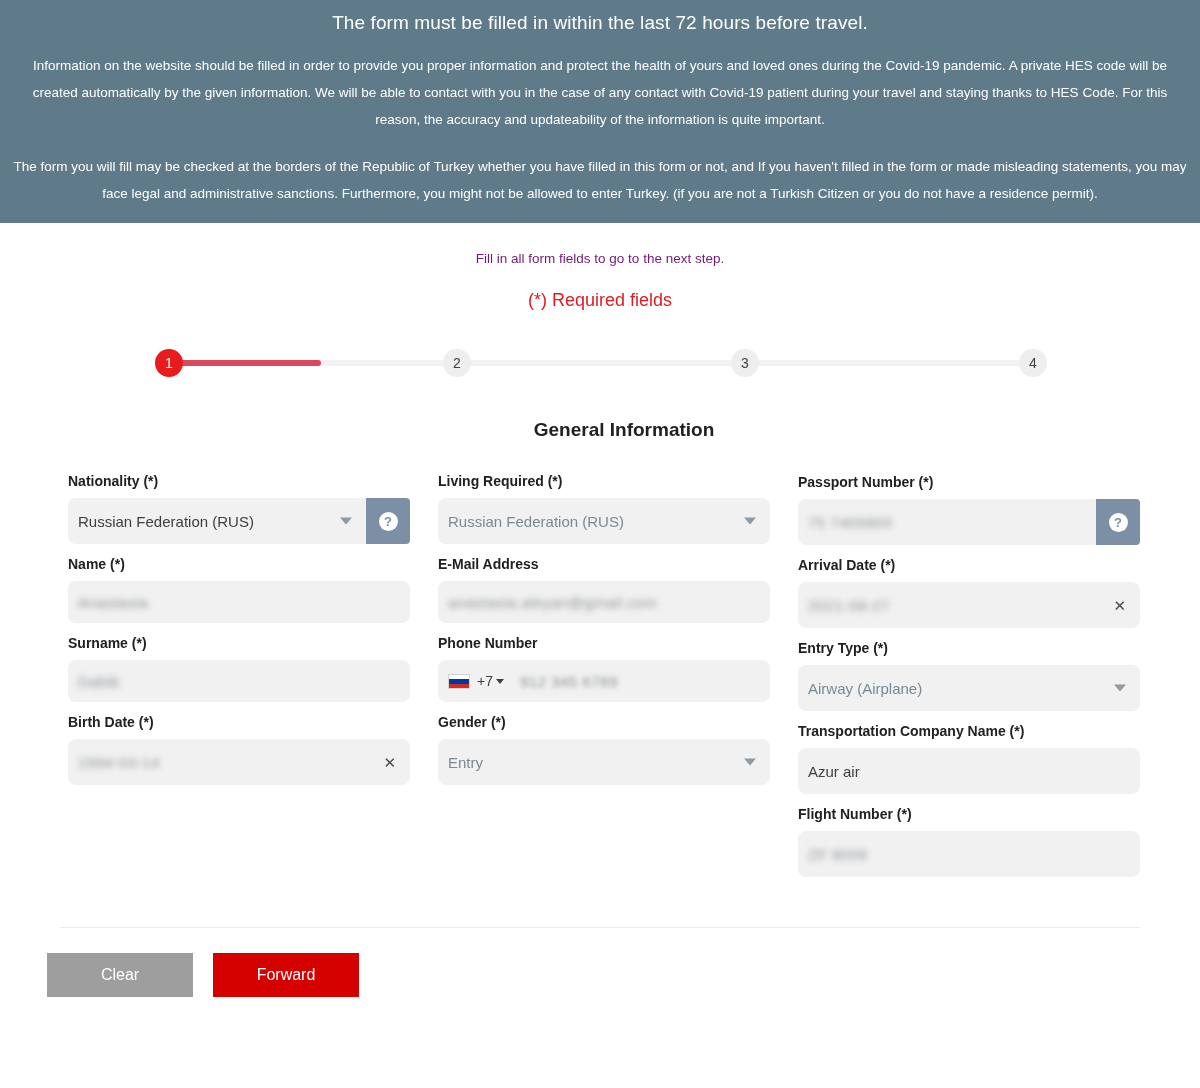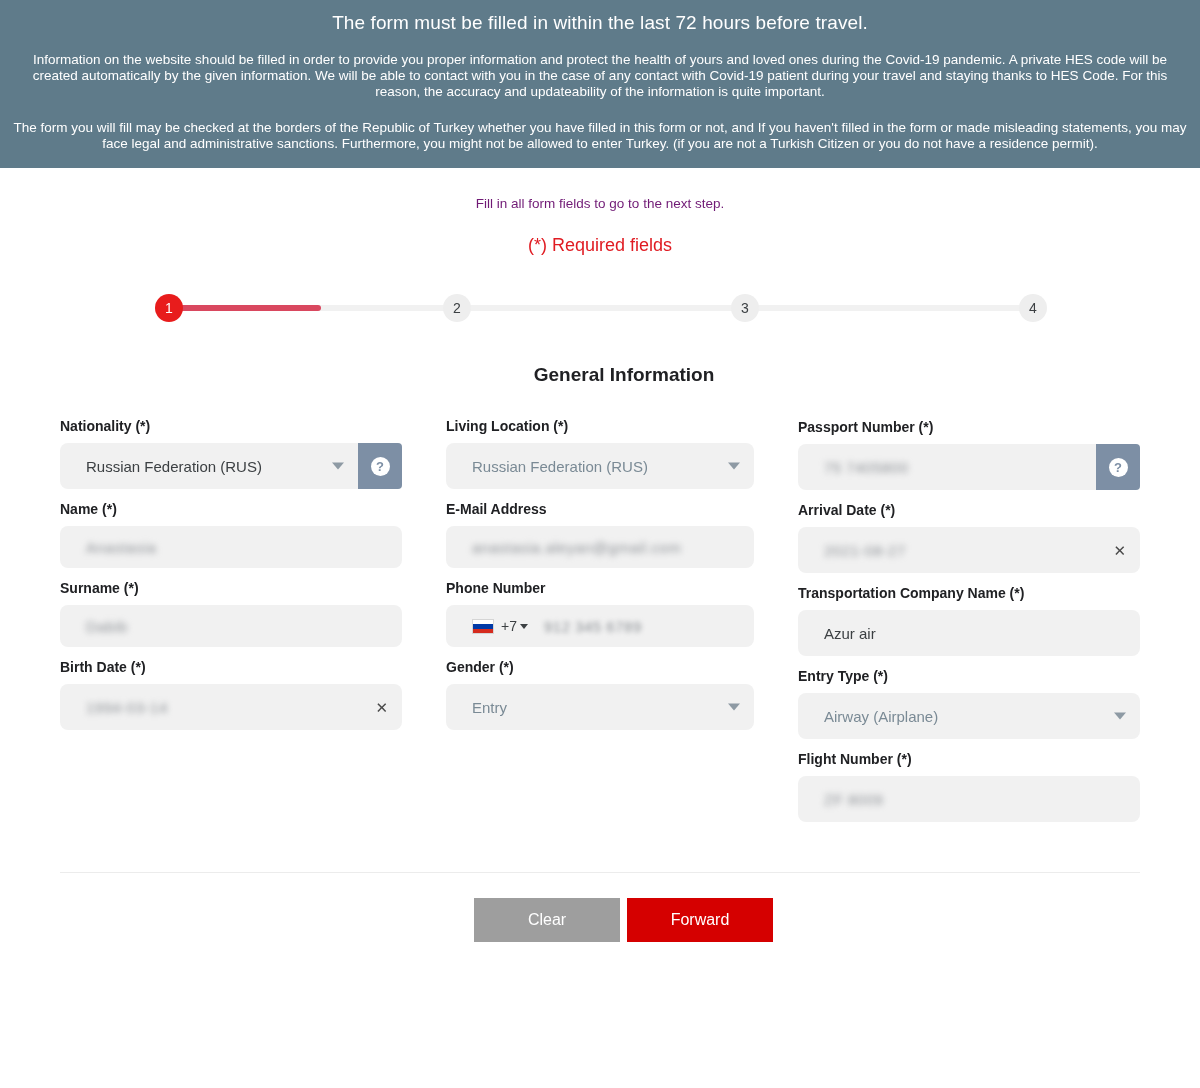--- a/index.html
+++ b/index.html
@@ -22,21 +22,21 @@
   }
   .banner-title {
     font-size: 19px;
     font-weight: 400;
     line-height: 26px;
     margin: 0 0 16px 0;
     letter-spacing: .1px;
   }
   .banner-p {
     font-size: 13.5px;
-    line-height: 16px;
+    line-height: 27px;
     margin: 0 auto 20px auto;
     max-width: 1180px;
     font-weight: 400;
   }
   .banner-p:last-child { margin-bottom: 2px; }
 
   
   .intro {
     text-align: center;
     padding-top: 28px;
@@ -106,46 +106,46 @@
     text-align: center;
     font-size: 19px;
     font-weight: 700;
     margin: 36px 0 0 0;
     color: #202124;
     padding-left: 48px;
   }
 
   
   .form-grid {
-    margin: 30px 0 0 0;
+    margin: 30px 0 0 8px;
     padding: 0 60px;
     display: grid;
     grid-template-columns: 342px 1fr 342px;
-    column-gap: 44px;
+    column-gap: 28px;
   }
   .col { display: block; }
   .col-3 { padding-top: 1px; }
 
   .field { margin-bottom: 10px; }
   .f-label {
     font-size: 14px;
     font-weight: 700;
     color: #202124;
     line-height: 20px;
     margin-bottom: 7px;
     display: block;
   }
   .f-box {
     position: relative;
     background: #f1f1f1;
     border-radius: 8px;
     height: 42px;
     display: flex;
     align-items: center;
-    padding: 0 26px;
+    padding: 0 10px;
     font-size: 15px;
     color: #3c4043;
   }
   .f-box.tall { height: 46px; }
   .f-box.has-help { padding-right: 54px; }
   .f-val-dark { color: #3c4043; }
   .f-val-muted { color: #7a8a95; }
 
   
   .blur {
@@ -240,22 +240,22 @@
 
   
   .divider {
     margin: 40px 60px 0 60px;
     height: 1px;
     background: #ececec;
   }
   .actions {
     margin-top: 25px;
     display: flex;
-    justify-content: center;
-    gap: 7px;
+    justify-content: flex-start;
+    gap: 20px;
     padding-left: 47px;
   }
   .btn {
     height: 44px;
     min-width: 146px;
     border: none;
     font-size: 16px;
     font-family: "Liberation Sans", sans-serif;
     color: #ffffff;
     cursor: pointer;
@@ -327,21 +327,21 @@
         <span class="blur">1994-03-14</span>
         <span class="clear-x">✕</span>
       </div>
     </div>
 
   </div>
 
   <div class="col">
 
     <div class="field">
-      <label class="f-label">Living Location (*)</label>
+      <label class="f-label">Living Required (*)</label>
       <div class="f-box tall">
         <span class="f-val-muted">Russian Federation (RUS)</span>
         <span class="caret"></span>
       </div>
     </div>
 
     <div class="field">
       <label class="f-label">E-Mail Address</label>
       <div class="f-box">
         <span class="blur">anastasia.aleyan@gmail.com</span>
@@ -384,31 +384,31 @@
 
     <div class="field">
       <label class="f-label">Arrival Date (*)</label>
       <div class="f-box tall">
         <span class="blur">2021-08-27</span>
         <span class="clear-x">✕</span>
       </div>
     </div>
 
     <div class="field">
-      <label class="f-label">Transportation Company Name (*)</label>
-      <div class="f-box tall">
-        <span class="f-val-dark">Azur air</span>
-      </div>
-    </div>
-
-    <div class="field">
       <label class="f-label">Entry Type (*)</label>
       <div class="f-box tall">
         <span class="f-val-muted">Airway (Airplane)</span>
         <span class="caret"></span>
+      </div>
+    </div>
+
+    <div class="field">
+      <label class="f-label">Transportation Company Name (*)</label>
+      <div class="f-box tall">
+        <span class="f-val-dark">Azur air</span>
       </div>
     </div>
 
     <div class="field">
       <label class="f-label">Flight Number (*)</label>
       <div class="f-box tall">
         <span class="blur">ZF 8009</span>
       </div>
     </div>
 

